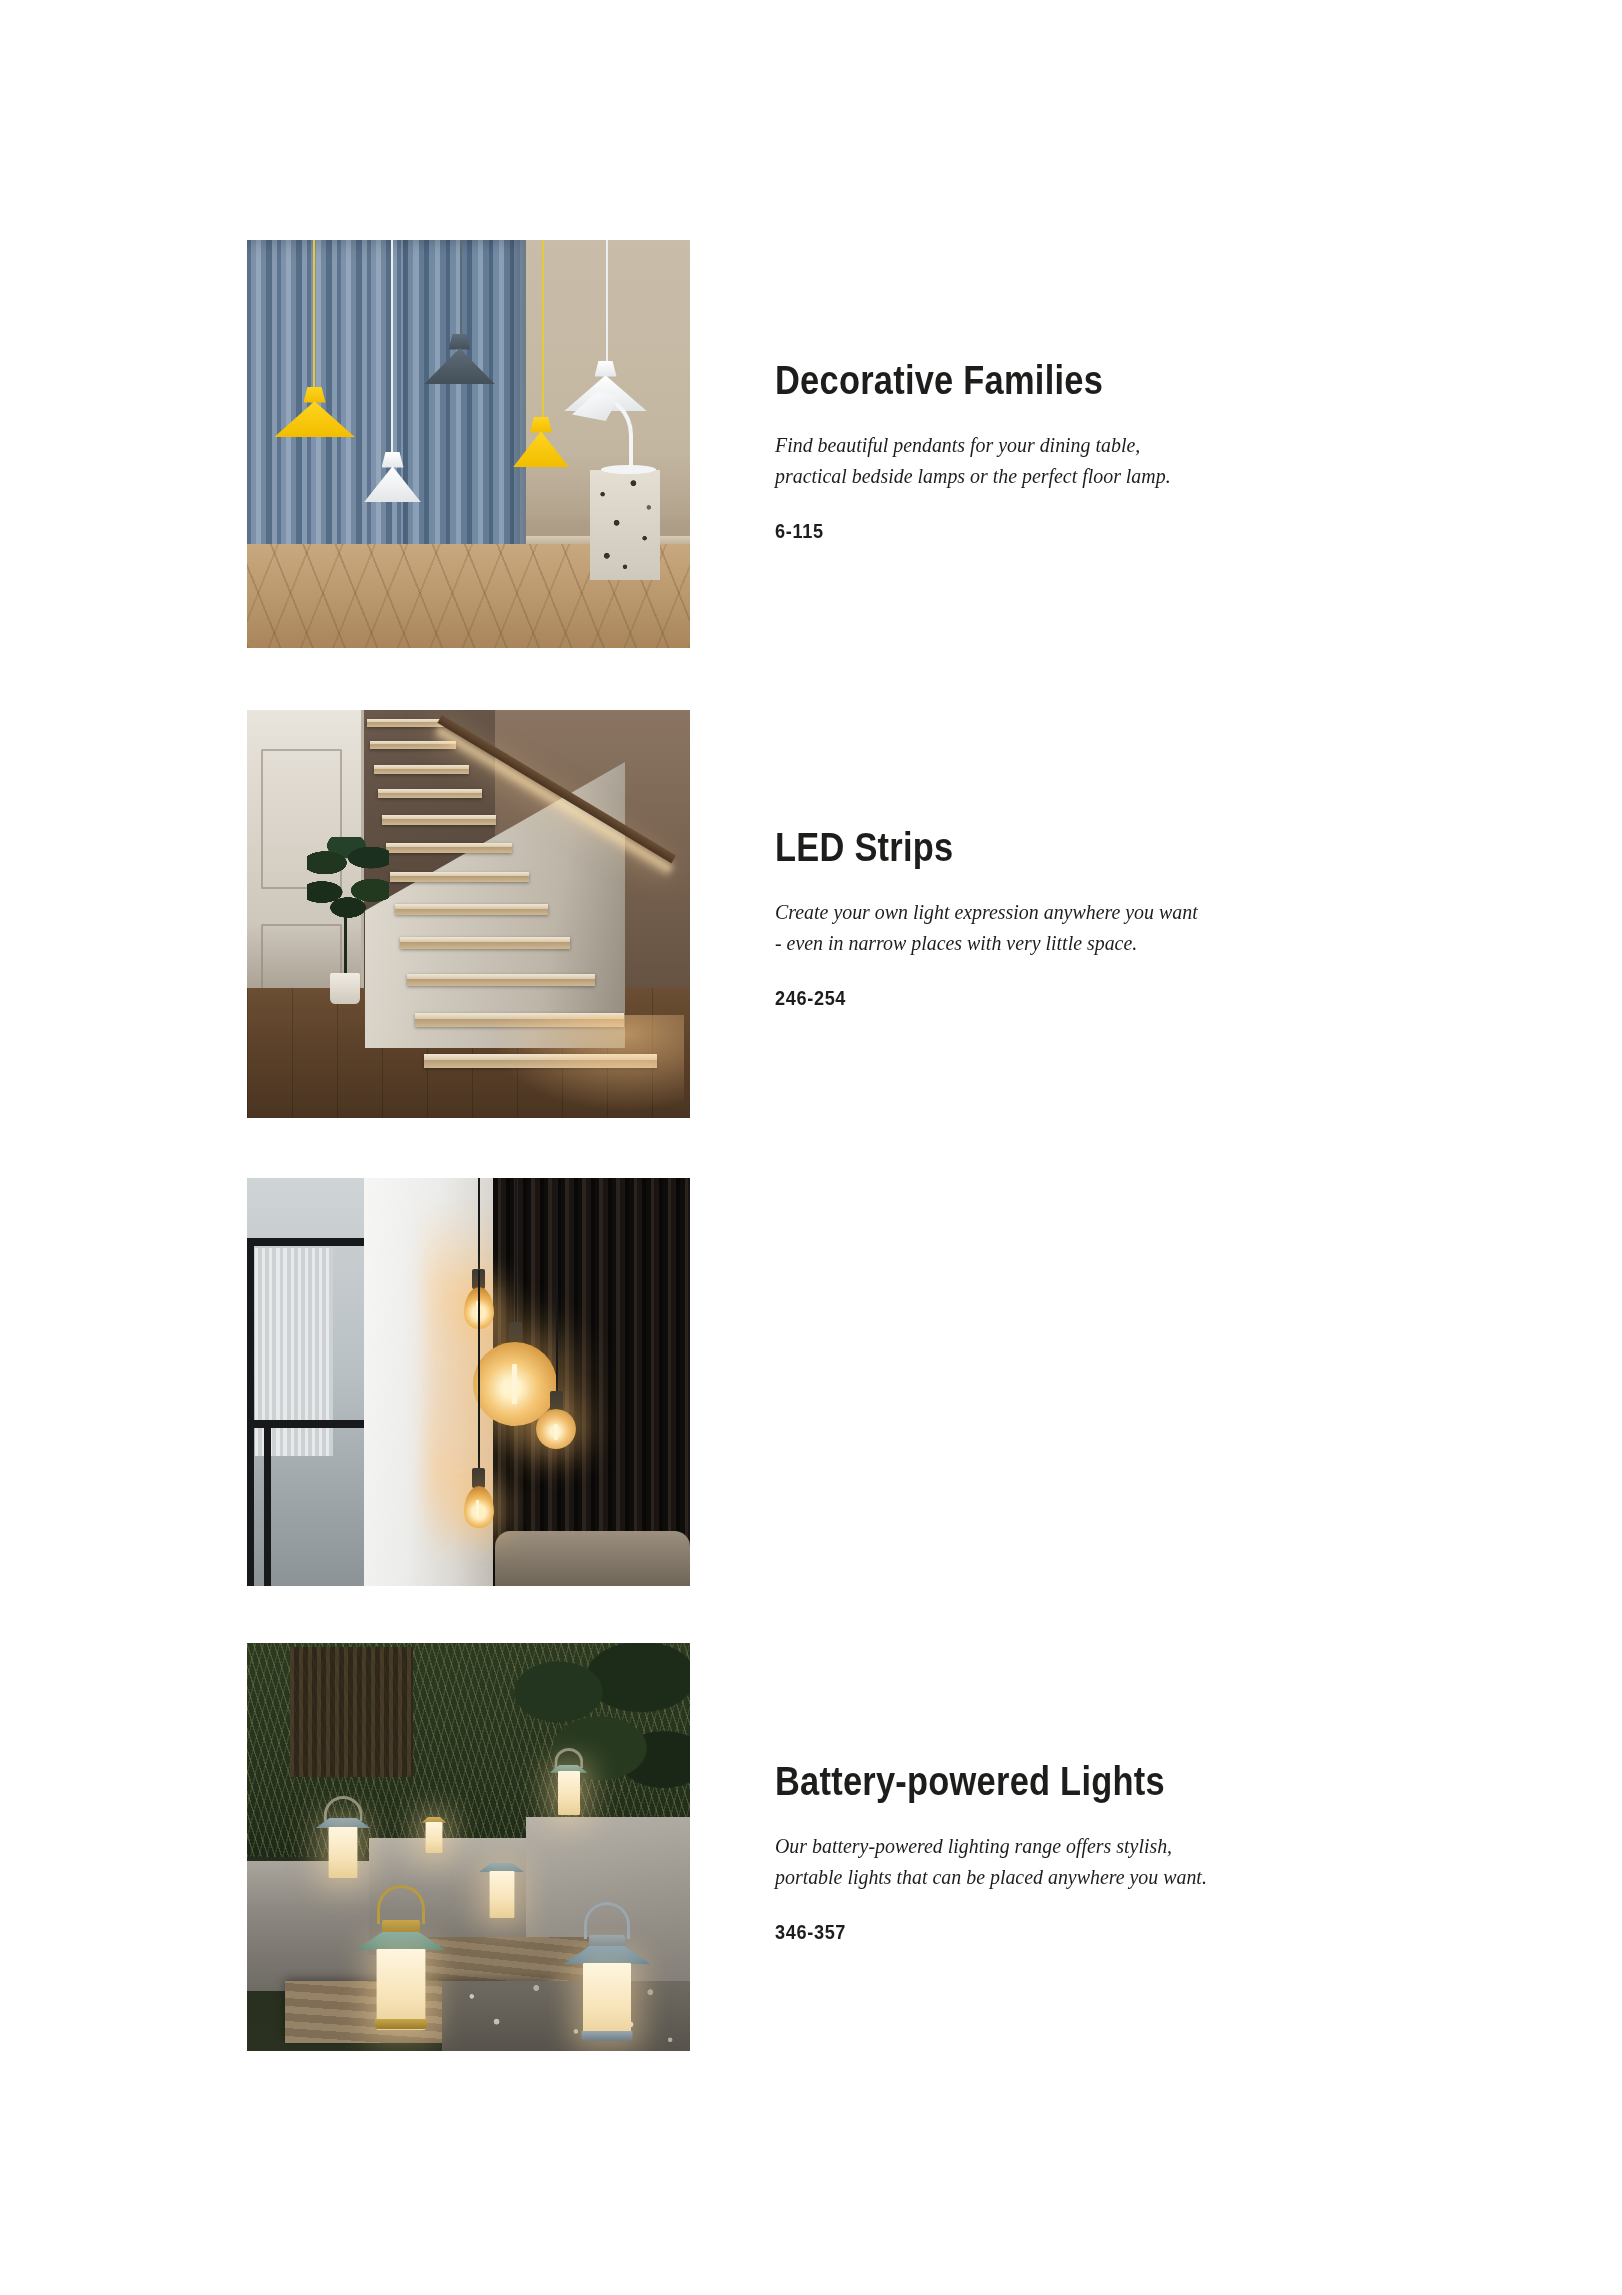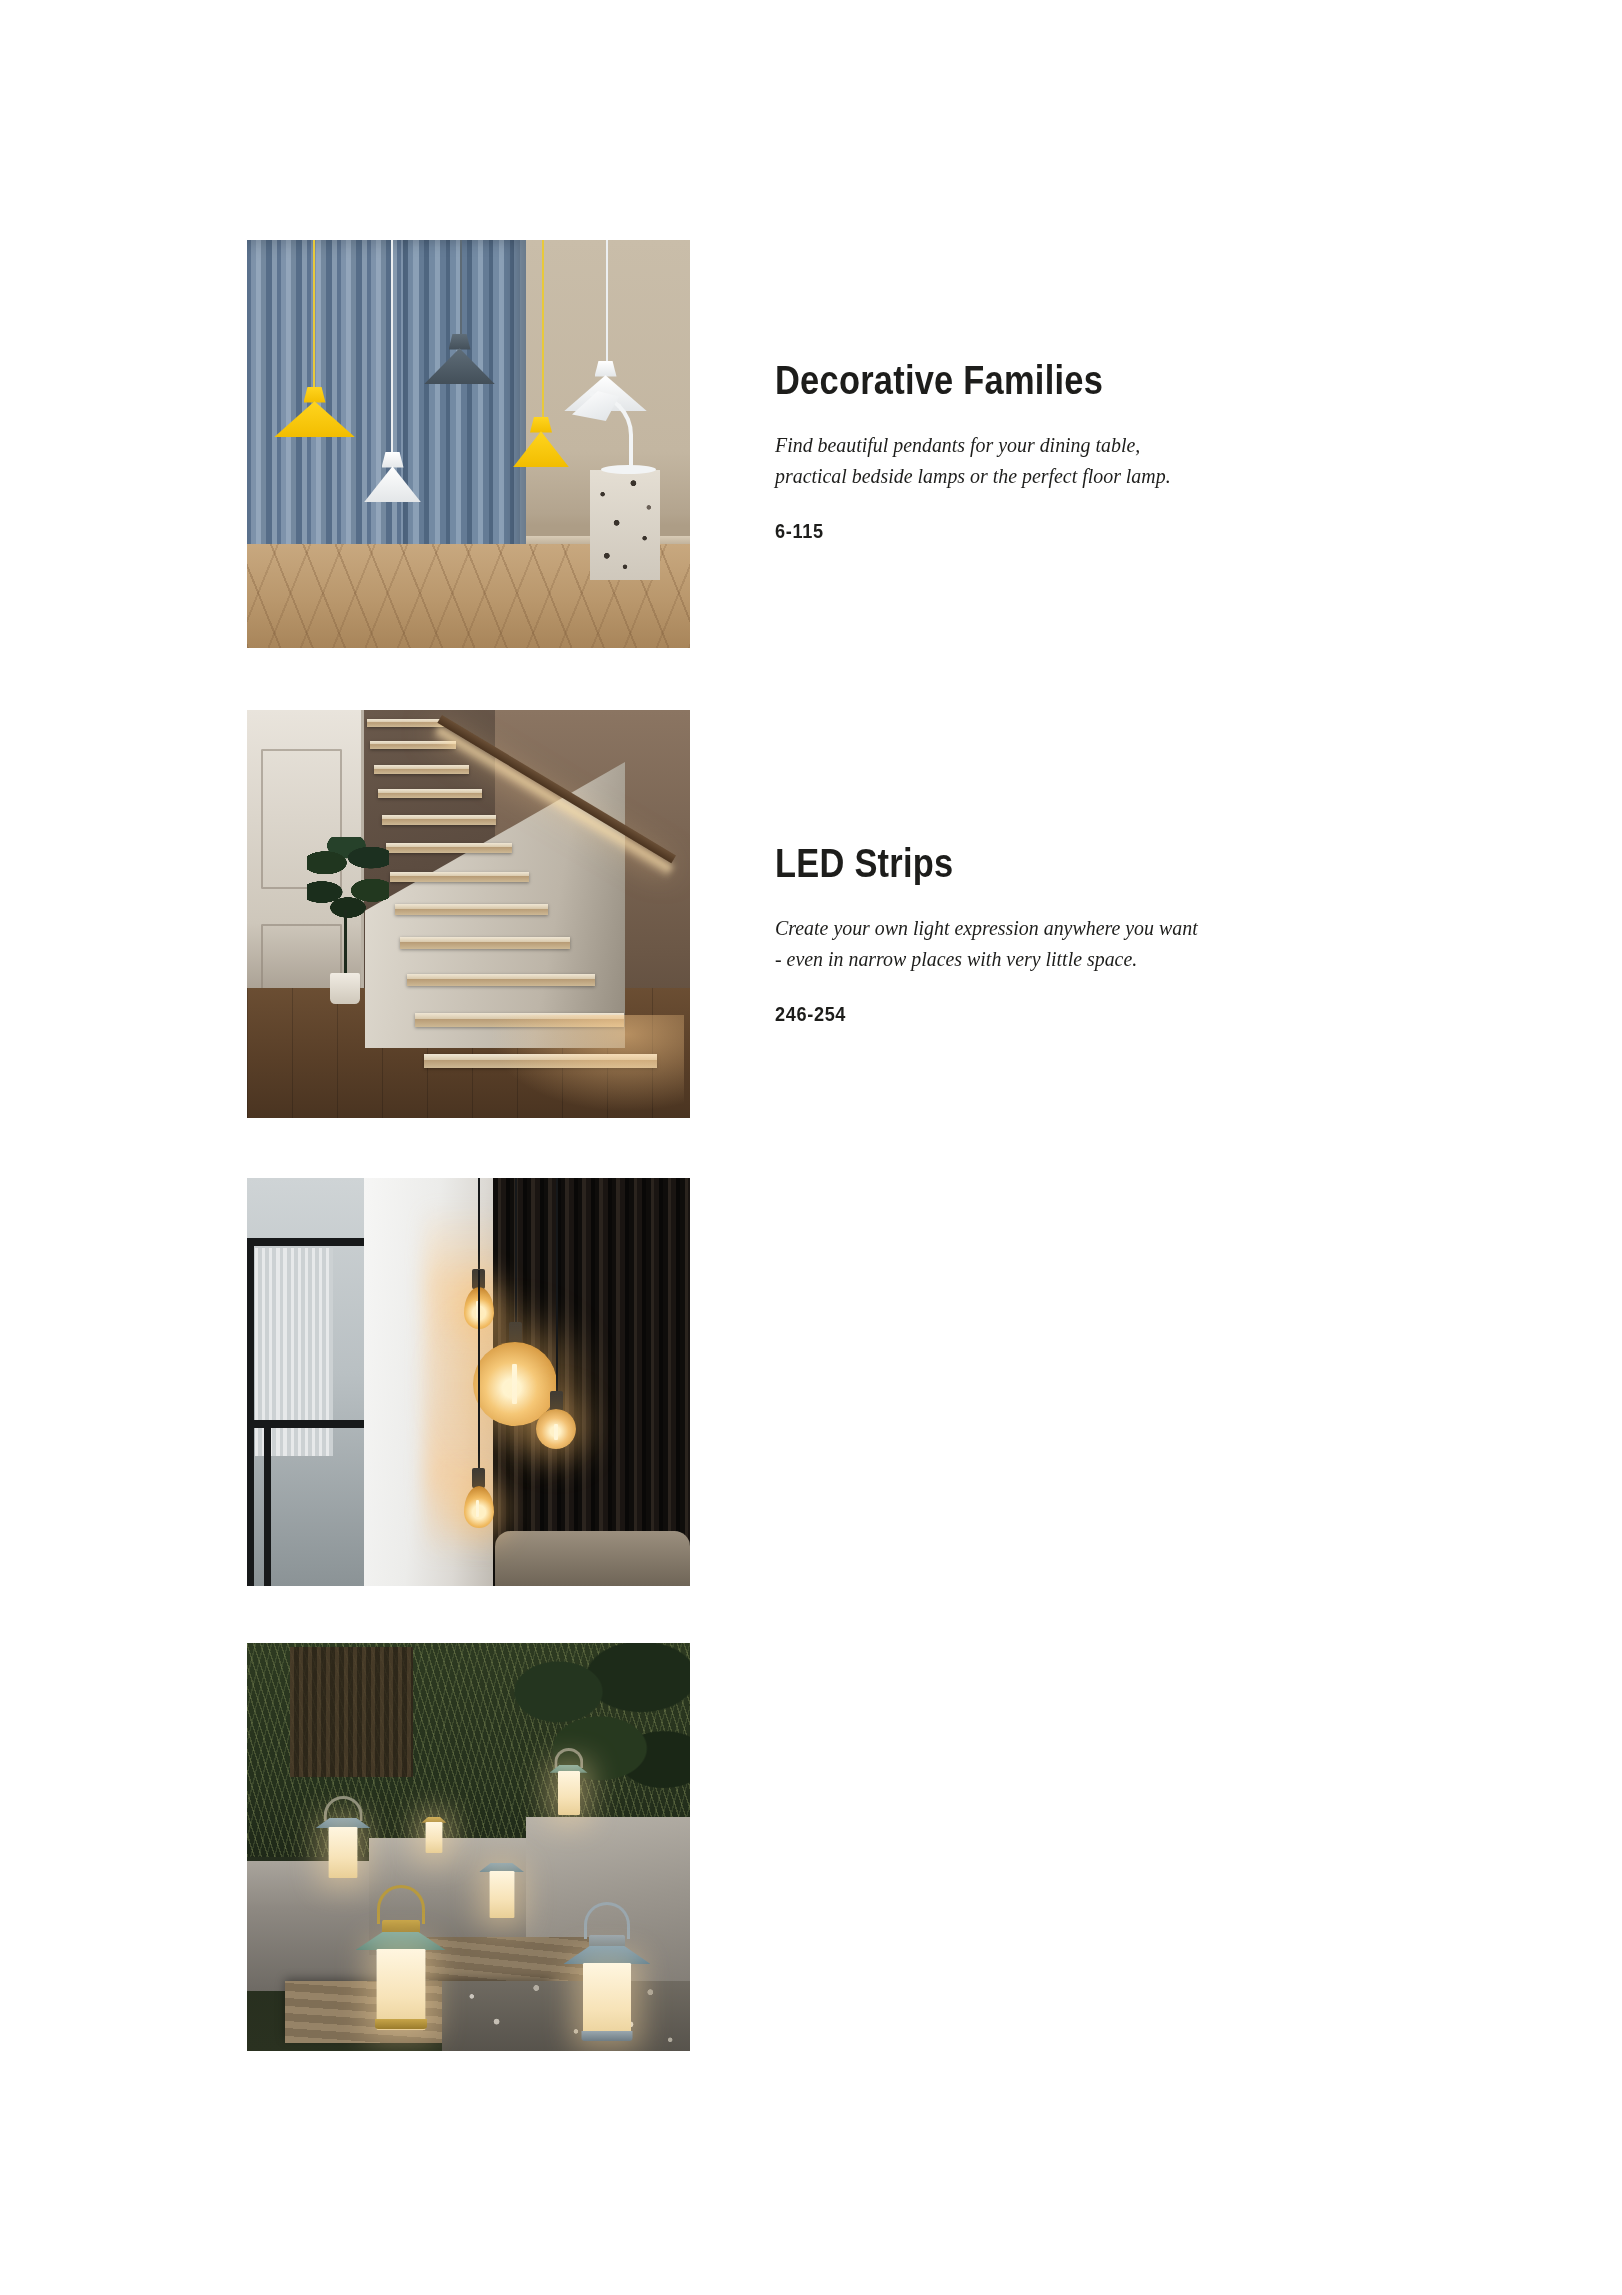--- a/index.html
+++ b/index.html
@@ -446,21 +446,21 @@
         <div class="s2-glow"></div>
         <div class="s2-rail"></div>
 
         <div class="s2-plant-leaves"></div>
         <div class="s2-plant-stem"></div>
         <div class="s2-plant-pot"></div>
         <div class="s2-floorglow"></div>
       </div>
     </div>
 
-    <div class="copy" style="top:117px;margin-top:16px;">
+    <div class="copy" style="top:117px;">
       <h2 class="heading">LED Strips</h2>
       <p class="blurb" style="margin-top:30px;">Create your own light expression anywhere you want
 - even in narrow places with very little space.</p>
       <p class="pages" style="margin-top:27px;">246-254</p>
     </div>
   </div>
 
   <div class="section" style="top:1178px;height:408px;">
 
     <div class="thumb">
@@ -549,16 +549,22 @@
         <div class="lantern" style="left:316px;top:259px;width:88px;height:147px;">
           <div class="handle" style="top:0;width:40px;height:34px;border-color:#9aa7ae;"></div>
           <div class="hat" style="top:32.5px;width:36px;height:14.3px;border-radius:1.9px;background:linear-gradient(180deg,#9aa7ae,#6f7d85);"></div>
           <div class="hat hat-blue" style="top:44px;width:87px;height:18px;clip-path:polygon(30% 0,70% 0,100% 100%,0 100%);"></div>
           <div class="body" style="top:61px;width:48px;height:77px;"></div>
           <div class="hat" style="top:129px;width:51px;height:10.4px;border-radius:0 0 3.2px 3.2px;background:linear-gradient(180deg,#9aa7ae,#6f7d85);"></div>
         </div>
       </div>
     </div>
 
+    <div class="copy" style="top:118px;">
+      <h2 class="heading">Battery-powered Lights</h2>
+      <p class="blurb" style="margin-top:30px;">Our battery-powered lighting range offers stylish,
+portable lights that can be placed anywhere you want.</p>
+      <p class="pages" style="margin-top:27px;">346-357</p>
+    </div>
   </div>
 
 </div>
 
 
 </body></html>

